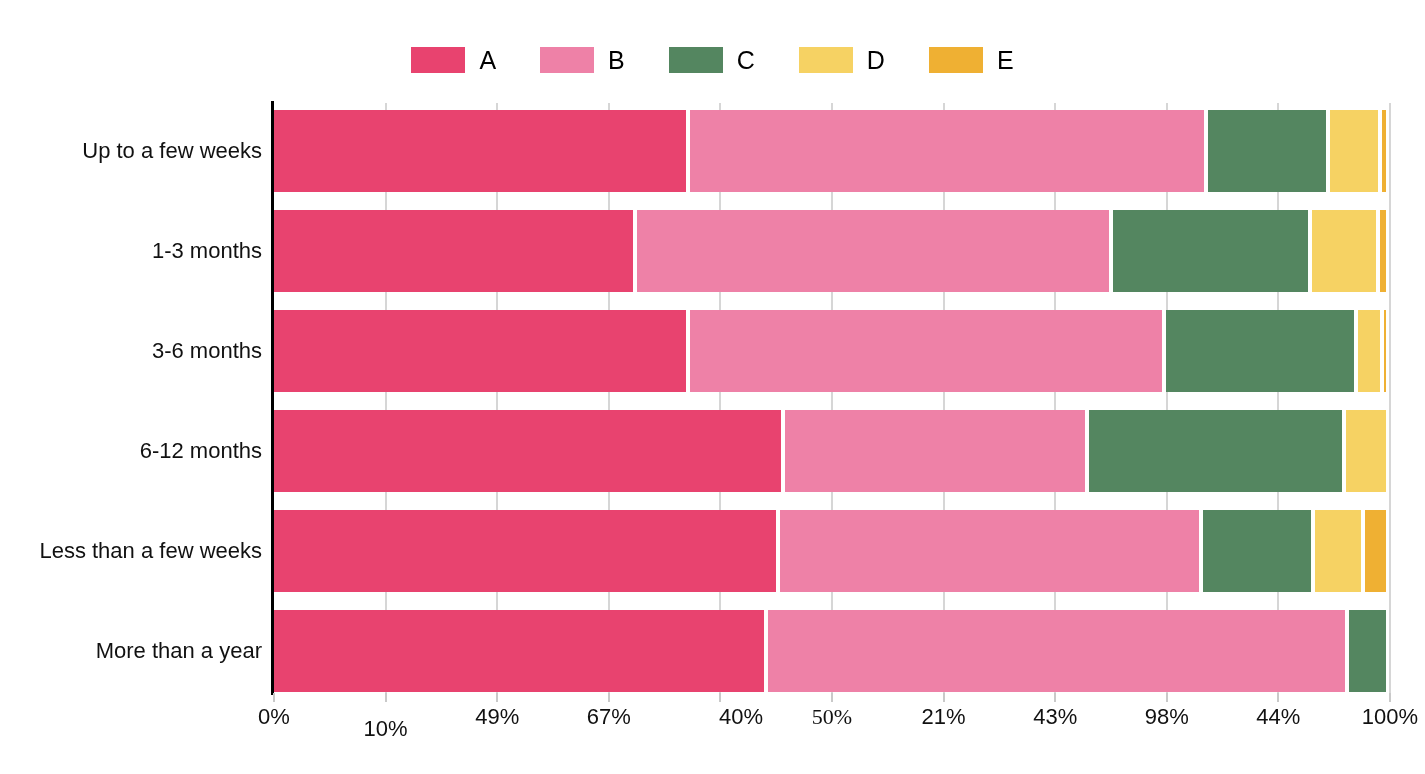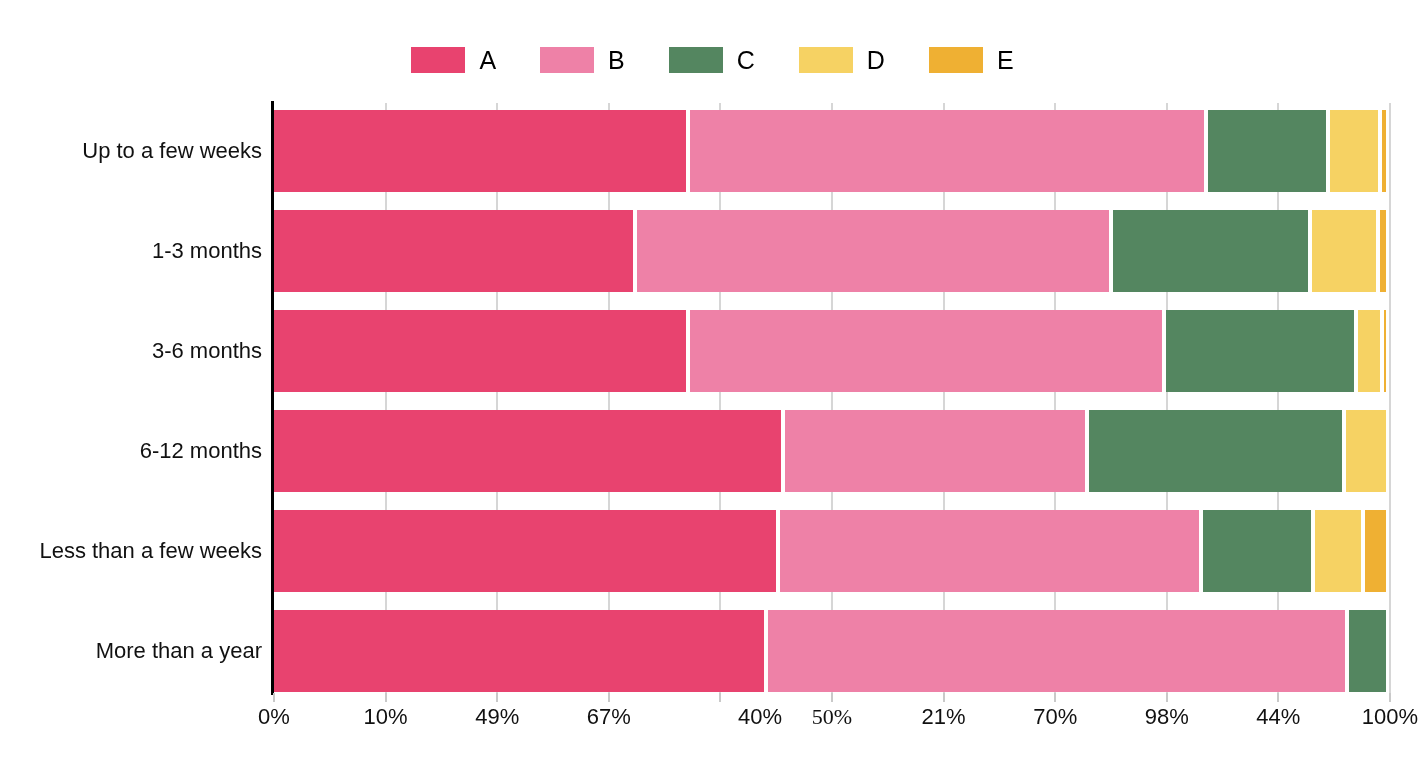--- a/index.html
+++ b/index.html
@@ -212,33 +212,33 @@
       <div class="y-tick-label" style="top: 340px;">3-6 months</div>
       <div class="y-tick-label" style="top: 440px;">6-12 months</div>
       <div class="y-tick-label" style="top: 540px;">Less than a few weeks</div>
       <div class="y-tick-label" style="top: 640px;">More than a year</div>
     </div>
 
   <div id="x-ticks">
       <div class="x-tick-mark" style="left: 273px;"></div>
       <div class="x-tick-label" style="left: 274px;">0%</div>
       <div class="x-tick-mark" style="left: 384.6px;"></div>
-      <div class="x-tick-label" style="left: 385.6px;">10%</div>
+      <div class="x-tick-label" style="left: 385.6px; margin-top: 12px;">10%</div>
       <div class="x-tick-mark" style="left: 496.2px;"></div>
       <div class="x-tick-label" style="left: 497.2px;">49%</div>
       <div class="x-tick-mark" style="left: 607.8px;"></div>
       <div class="x-tick-label" style="left: 608.8px;">67%</div>
       <div class="x-tick-mark" style="left: 719.4px;"></div>
-      <div class="x-tick-label" style="left: 760px;">40%</div>
+      <div class="x-tick-label" style="left: 741px;">40%</div>
       <div class="x-tick-mark" style="left: 831px;"></div>
       <div class="x-tick-label" style="left: 832px; font-family: Liberation Serif, serif;">50%</div>
       <div class="x-tick-mark" style="left: 942.6px;"></div>
       <div class="x-tick-label" style="left: 943.6px;">21%</div>
       <div class="x-tick-mark" style="left: 1054.2px;"></div>
-      <div class="x-tick-label" style="left: 1055.2px;">70%</div>
+      <div class="x-tick-label" style="left: 1055.2px;">43%</div>
       <div class="x-tick-mark" style="left: 1165.8px;"></div>
       <div class="x-tick-label" style="left: 1166.8px;">98%</div>
       <div class="x-tick-mark" style="left: 1277.4px;"></div>
       <div class="x-tick-label" style="left: 1278.4px;">44%</div>
       <div class="x-tick-mark" style="left: 1389px;"></div>
       <div class="x-tick-label" style="left: 1390px;">100%</div>
     </div>
 
 </div>
 

